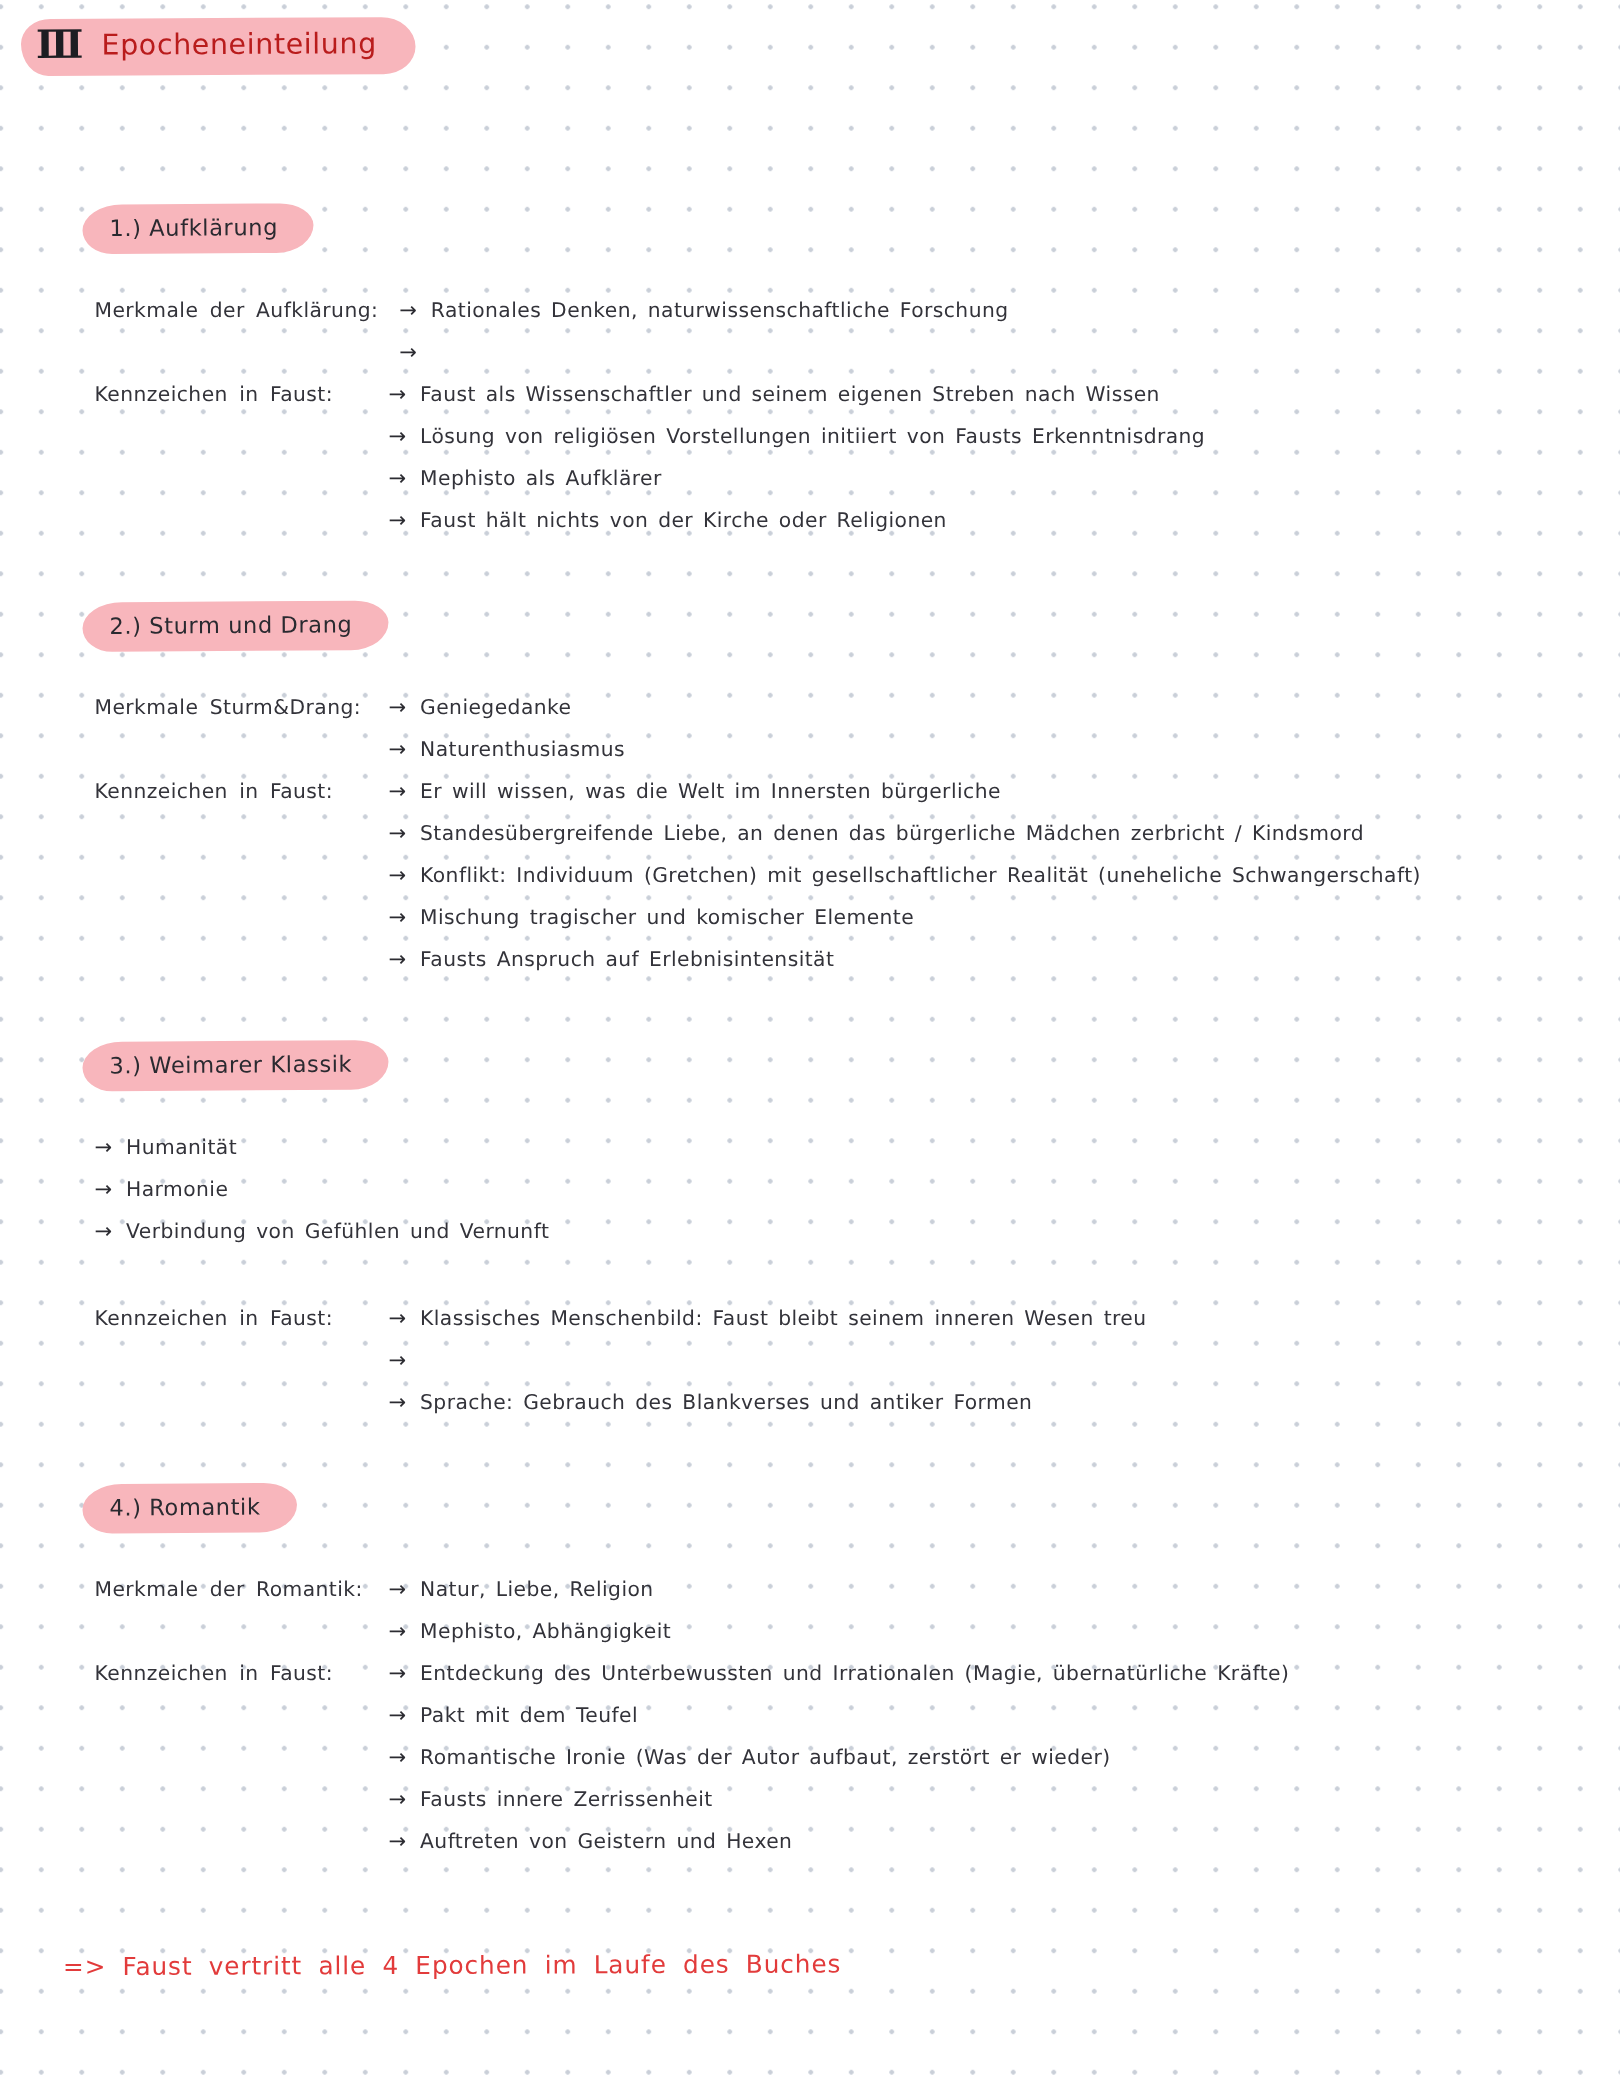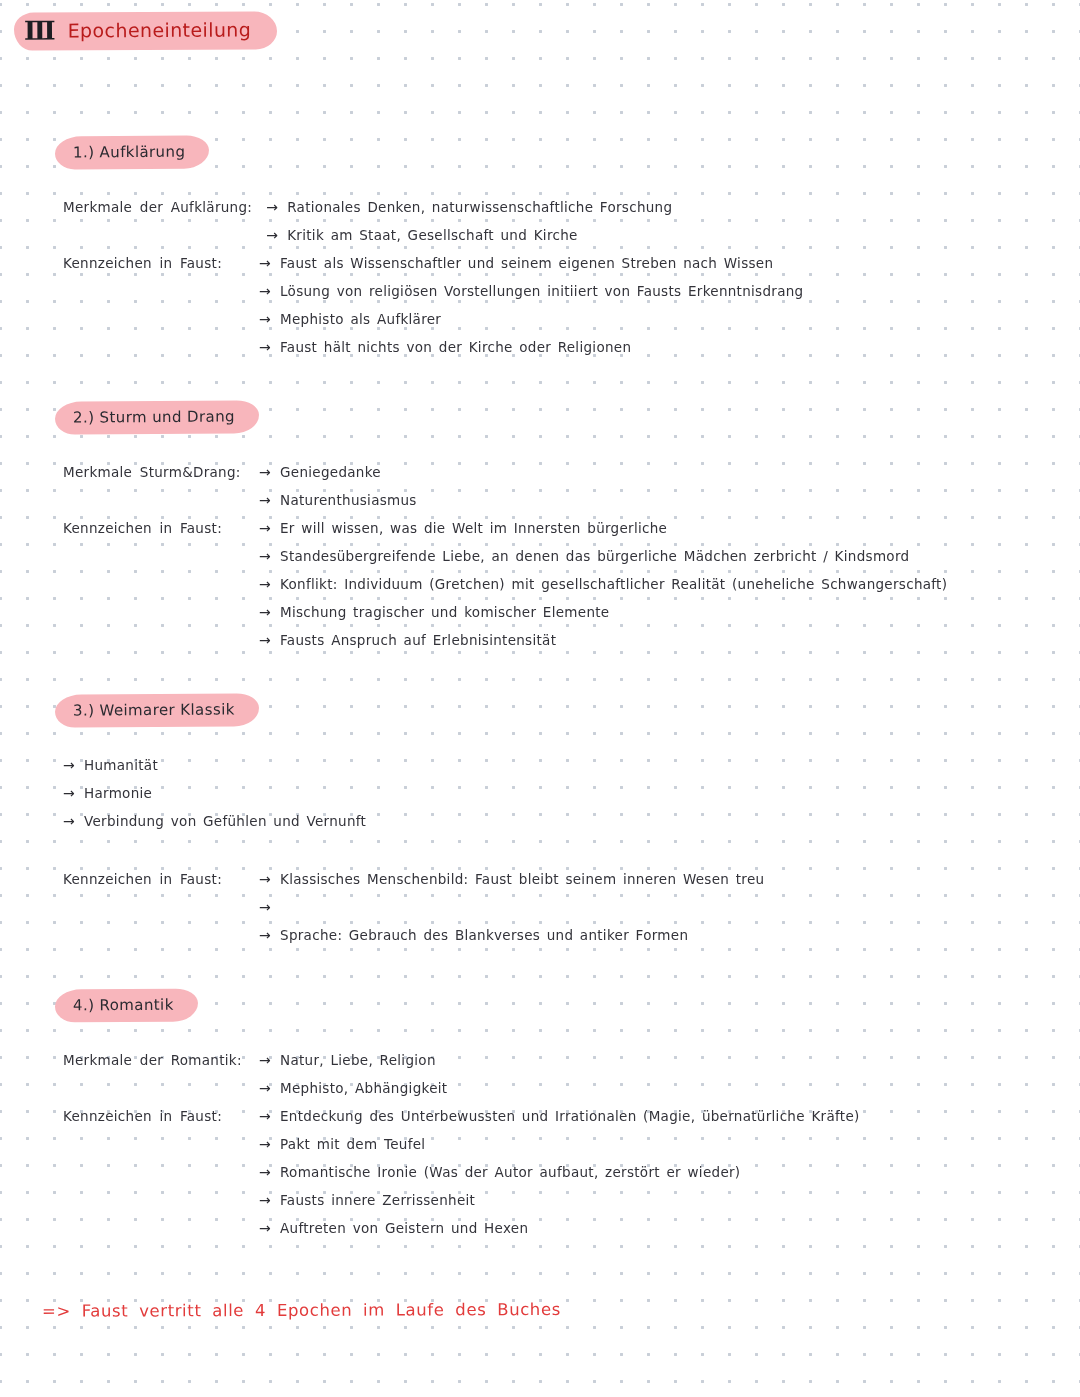--- a/index.html
+++ b/index.html
@@ -120,21 +120,20 @@
   <main class="sections">
       <section class="epoch"><div class="pill">1.) Aufklärung</div><div class="block">
           <div class="label">Merkmale der Aufklärung:</div>
           <div class="items">
             <div class="line">
               <span class="arrow">→</span>
               <span class="text">Rationales Denken, naturwissenschaftliche Forschung</span>
             </div>
             <div class="line">
               <span class="arrow">→</span>
-              <span class="text">Kritik am Staat, Gesellschaft und Kirche</span>
             </div>
           </div>
         </div><div class="block">
           <div class="label">Kennzeichen in Faust:</div>
           <div class="items">
             <div class="line">
               <span class="arrow">→</span>
               <span class="text">Faust als Wissenschaftler und seinem eigenen Streben nach Wissen</span>
             </div>
             <div class="line">

